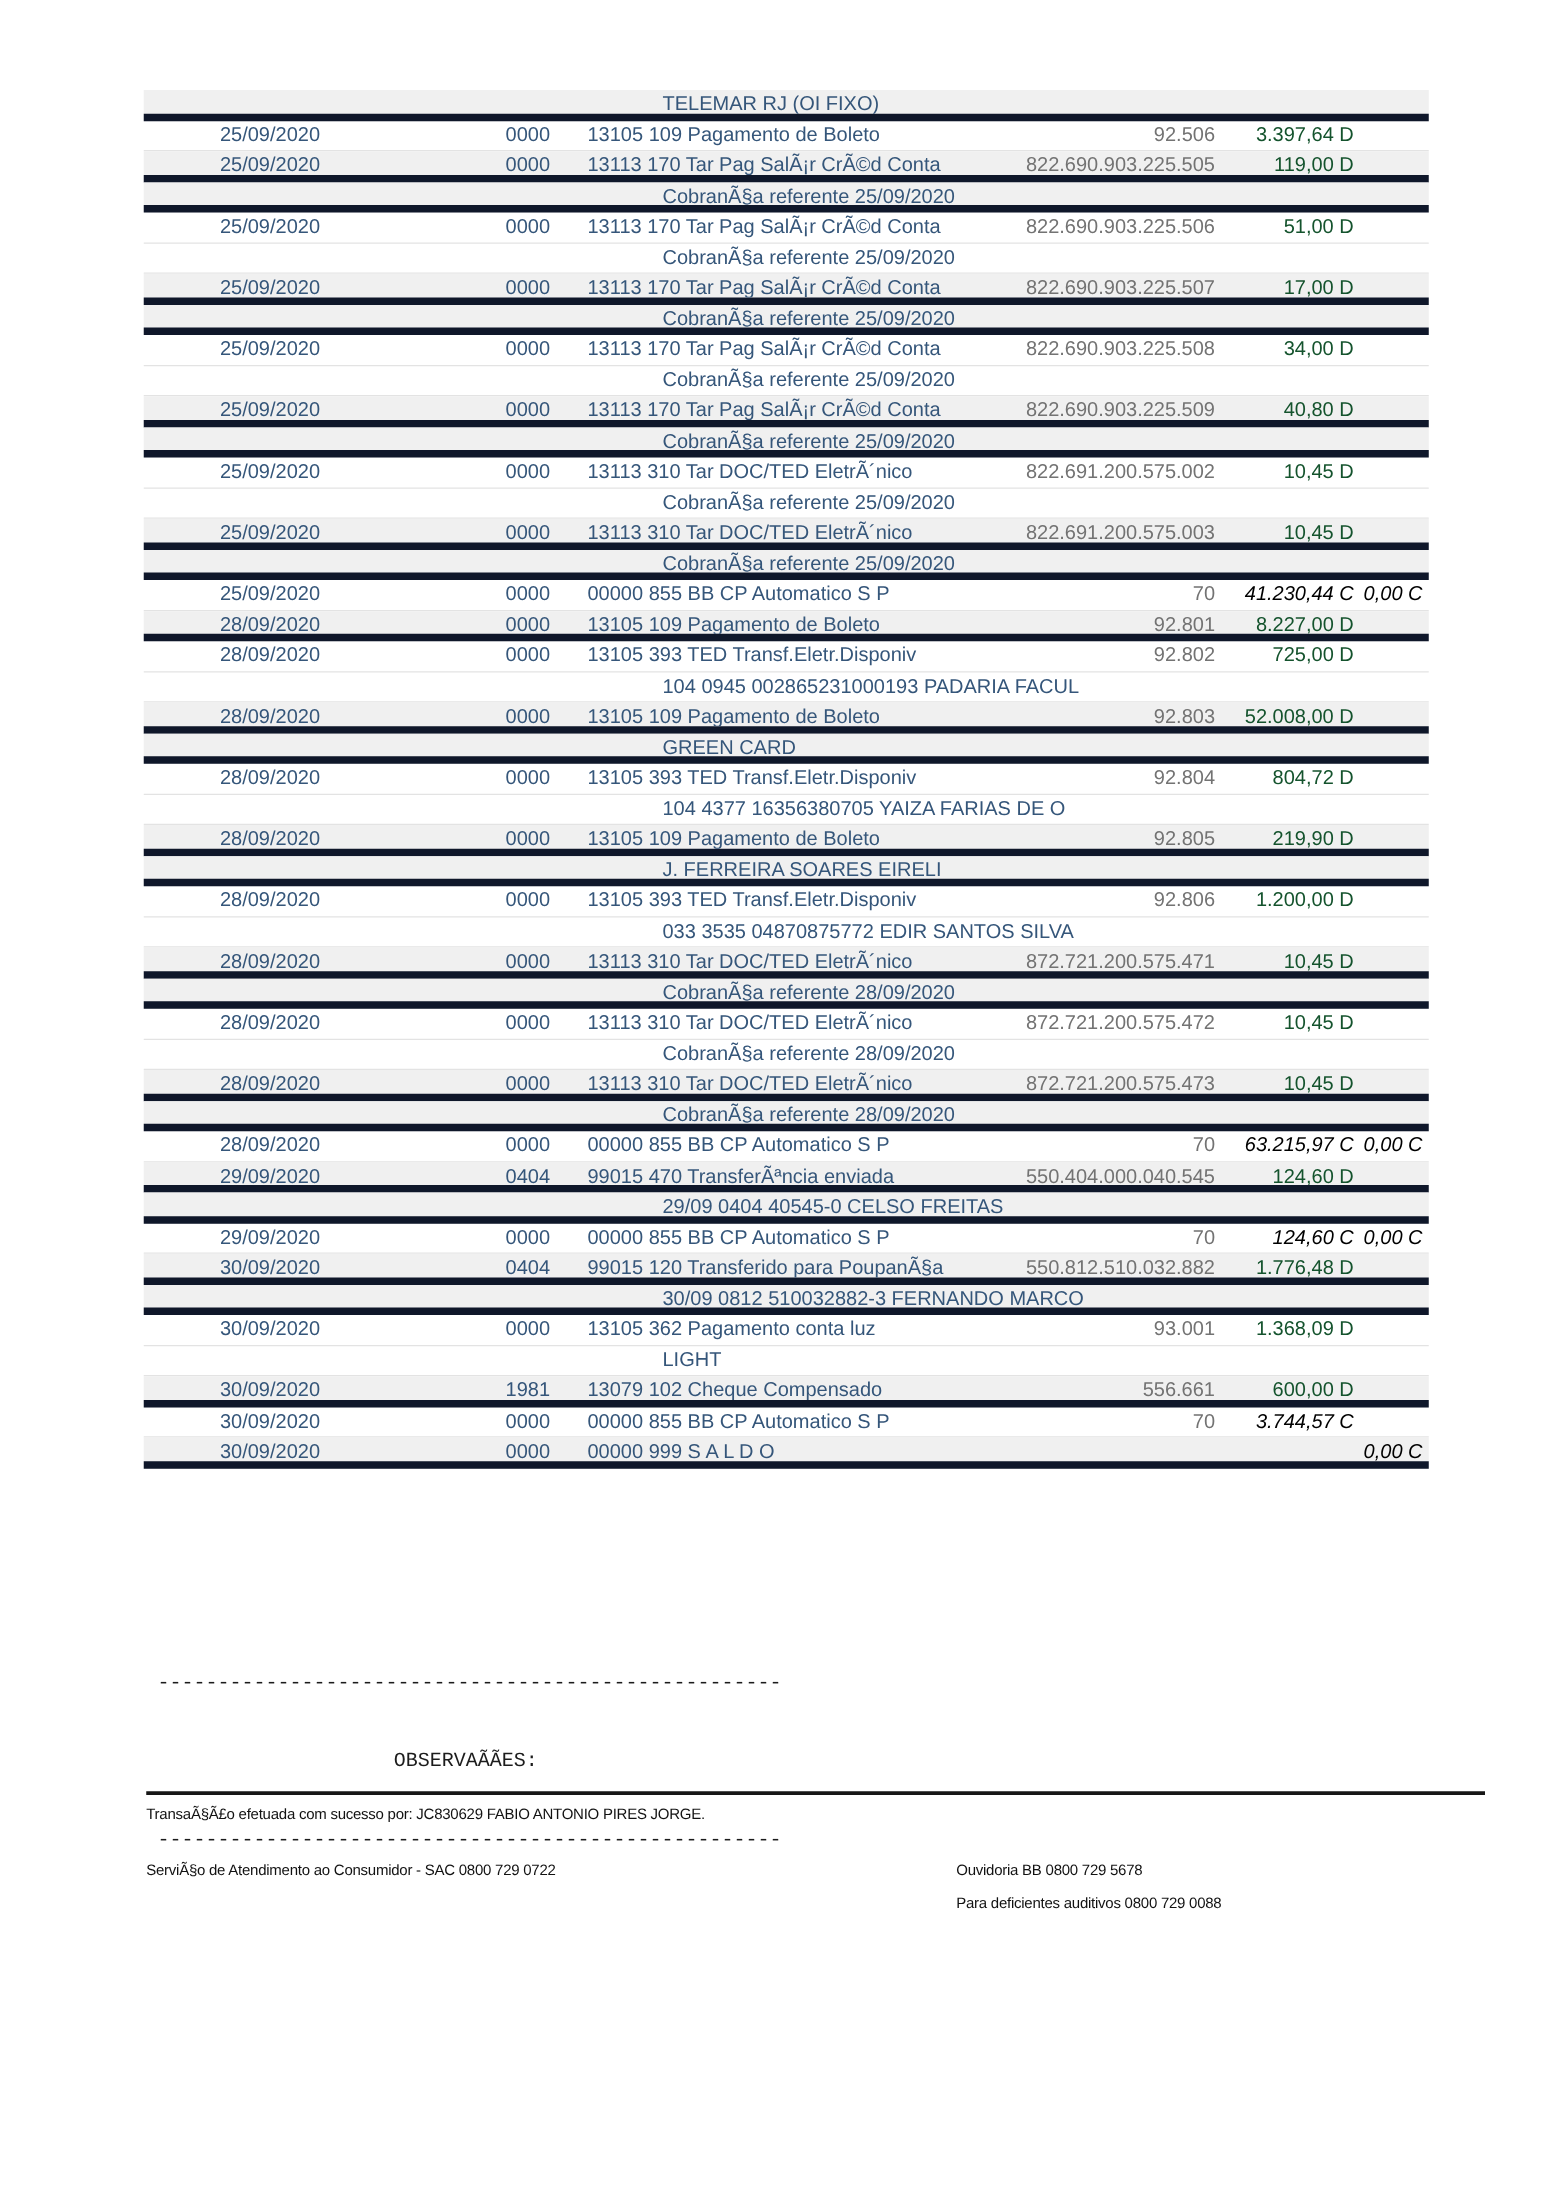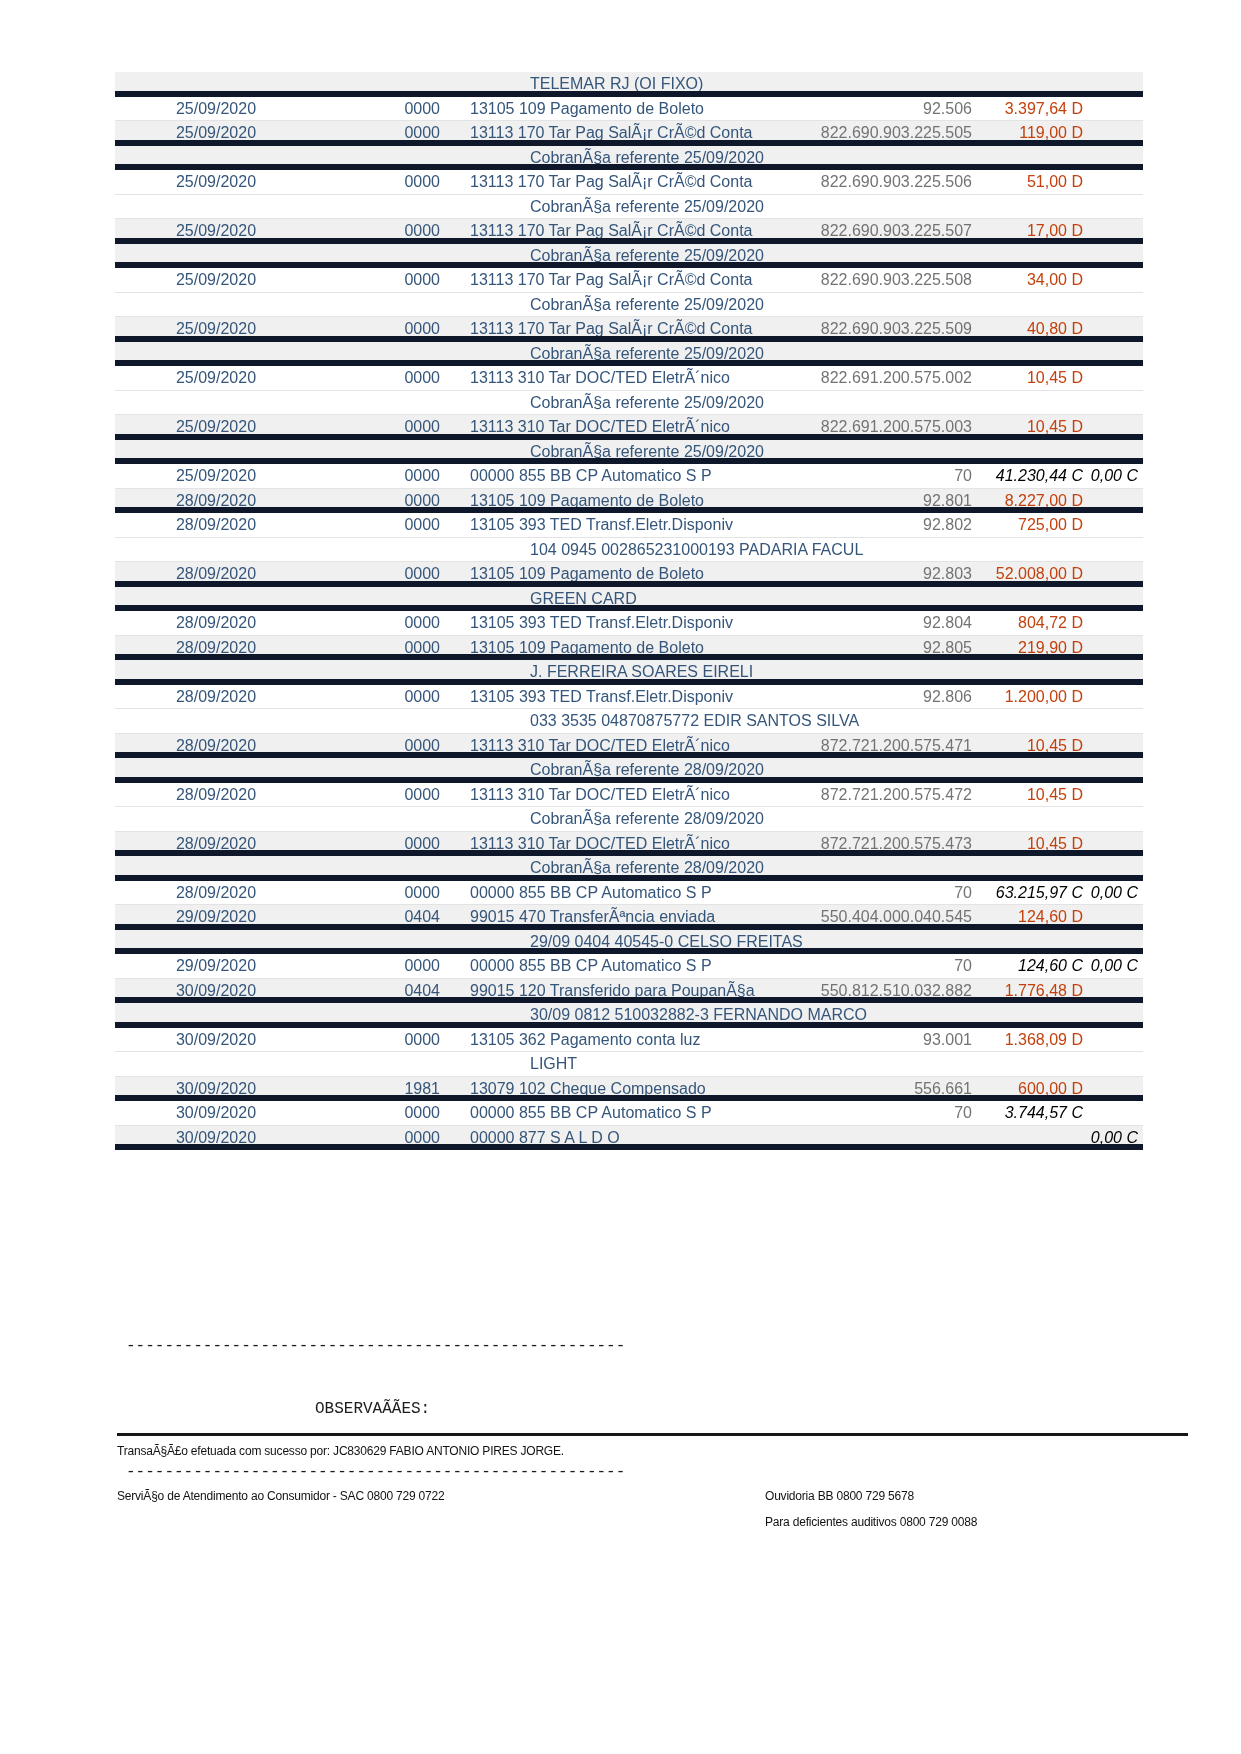--- a/index.html
+++ b/index.html
@@ -12,21 +12,21 @@
        color:#35567a;border-bottom:1px solid #e3e3e3;white-space:nowrap;overflow:hidden;}
   .row.gray{background:#f0f0f0;border-bottom:6px solid #0f172a;}
   .tx-row{display:grid;grid-template-columns:180px 145px 350px 182px 111px 60px;}
   .cont-row{padding-left:415px;}
   .c-date{padding-left:22px;text-align:center;}
   .c-agency{text-align:right;}
   .c-desc{padding-left:30px;text-align:left;}
   .c-doc{text-align:right;color:#737373;}
   .c-value{text-align:right;}
   .c-extra{text-align:right;padding-right:5px;}
-  .debit{color:#c2410c;}
+  .debit{color:#14532d;}
   .credit{color:#000000;font-style:italic;}
 
   
   .observations{position:absolute;left:126px;top:1294px;
                 font-family:"Liberation Mono", monospace;font-size:16px;
                 line-height:21px;color:#1c1c1c;white-space:pre;}
   .obs-label{padding-left:189px;}
 
   
   .footer-rule{position:absolute;left:117px;top:1433px;width:1071px;height:3px;
@@ -149,20 +149,21 @@
     </div>
     <div class="row gray cont-row">GREEN CARD</div>
     <div class="row tx-row">
       <span class="c-date">28/09/2020</span>
       <span class="c-agency">0000</span>
       <span class="c-desc">13105 393 TED Transf.Eletr.Disponiv</span>
       <span class="c-doc">92.804</span>
       <span class="c-value debit">804,72 D</span>
       <span class="c-extra credit"></span>
     </div>
+    <div class="row cont-row">104 4377 16356380705 YAIZA FARIAS DE O</div>
     <div class="row gray tx-row">
       <span class="c-date">28/09/2020</span>
       <span class="c-agency">0000</span>
       <span class="c-desc">13105 109 Pagamento de Boleto</span>
       <span class="c-doc">92.805</span>
       <span class="c-value debit">219,90 D</span>
       <span class="c-extra credit"></span>
     </div>
     <div class="row gray cont-row">J. FERREIRA SOARES EIRELI</div>
     <div class="row tx-row">
@@ -256,21 +257,21 @@
       <span class="c-date">30/09/2020</span>
       <span class="c-agency">0000</span>
       <span class="c-desc">00000 855 BB CP Automatico S P</span>
       <span class="c-doc">70</span>
       <span class="c-value credit">3.744,57 C</span>
       <span class="c-extra credit"></span>
     </div>
     <div class="row gray tx-row">
       <span class="c-date">30/09/2020</span>
       <span class="c-agency">0000</span>
-      <span class="c-desc">00000 877 S A L D O</span>
+      <span class="c-desc">00000 999 S A L D O</span>
       <span class="c-doc"></span>
       <span class="c-value credit"></span>
       <span class="c-extra credit">0,00 C</span>
     </div>
   </div>
 
 <div class="observations">
   <div>----------------------------------------------------</div>
   <div class="obs-label">OBSERVAÃÃES:</div>
   <div>----------------------------------------------------</div>

